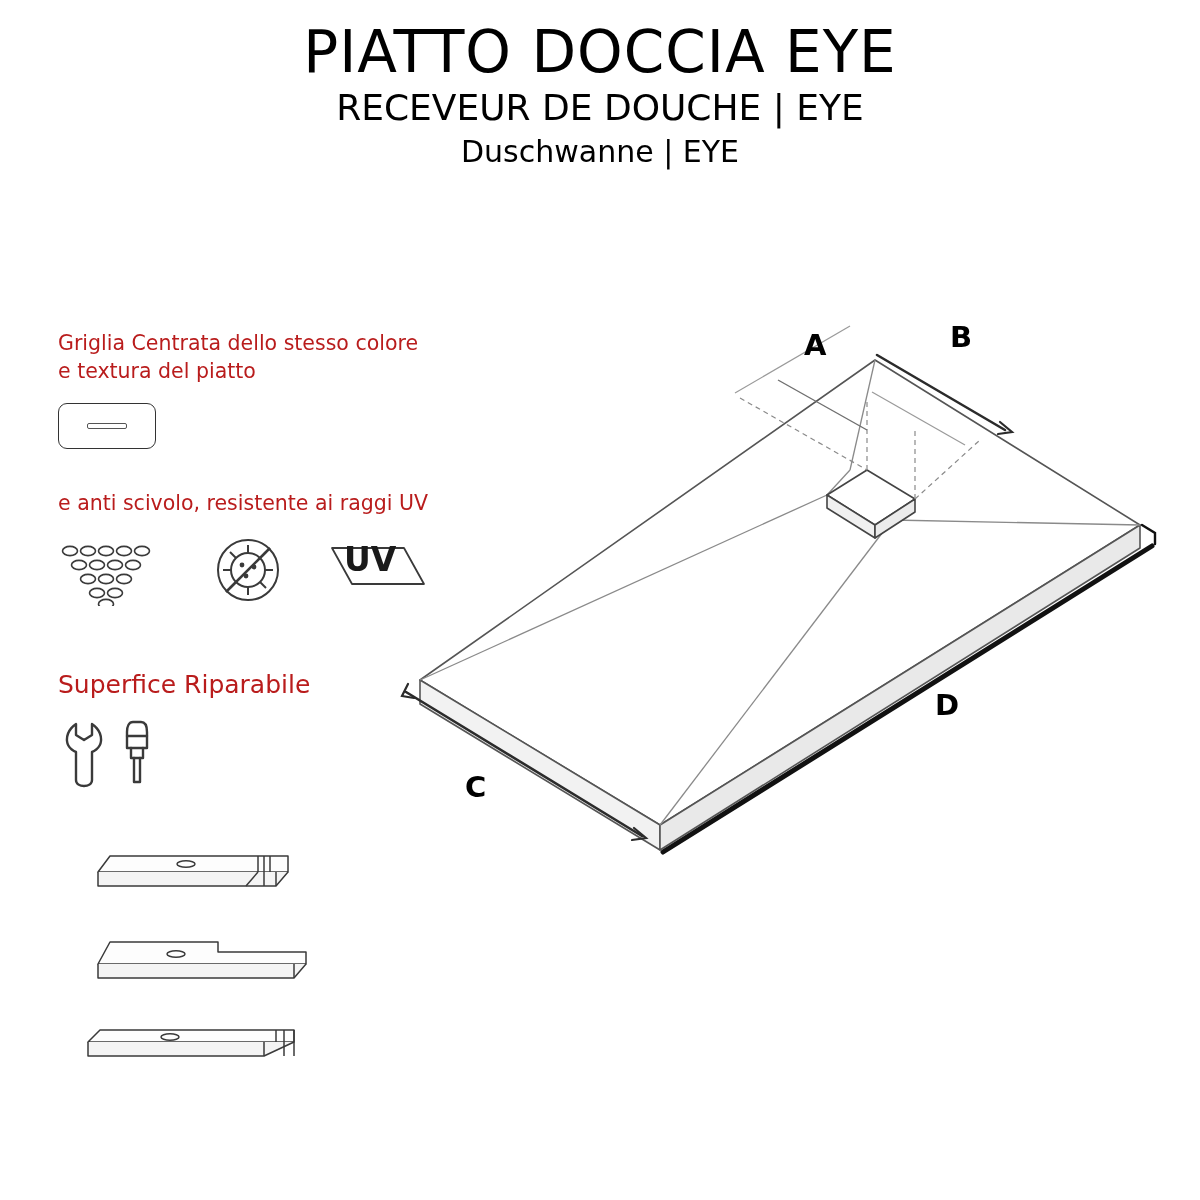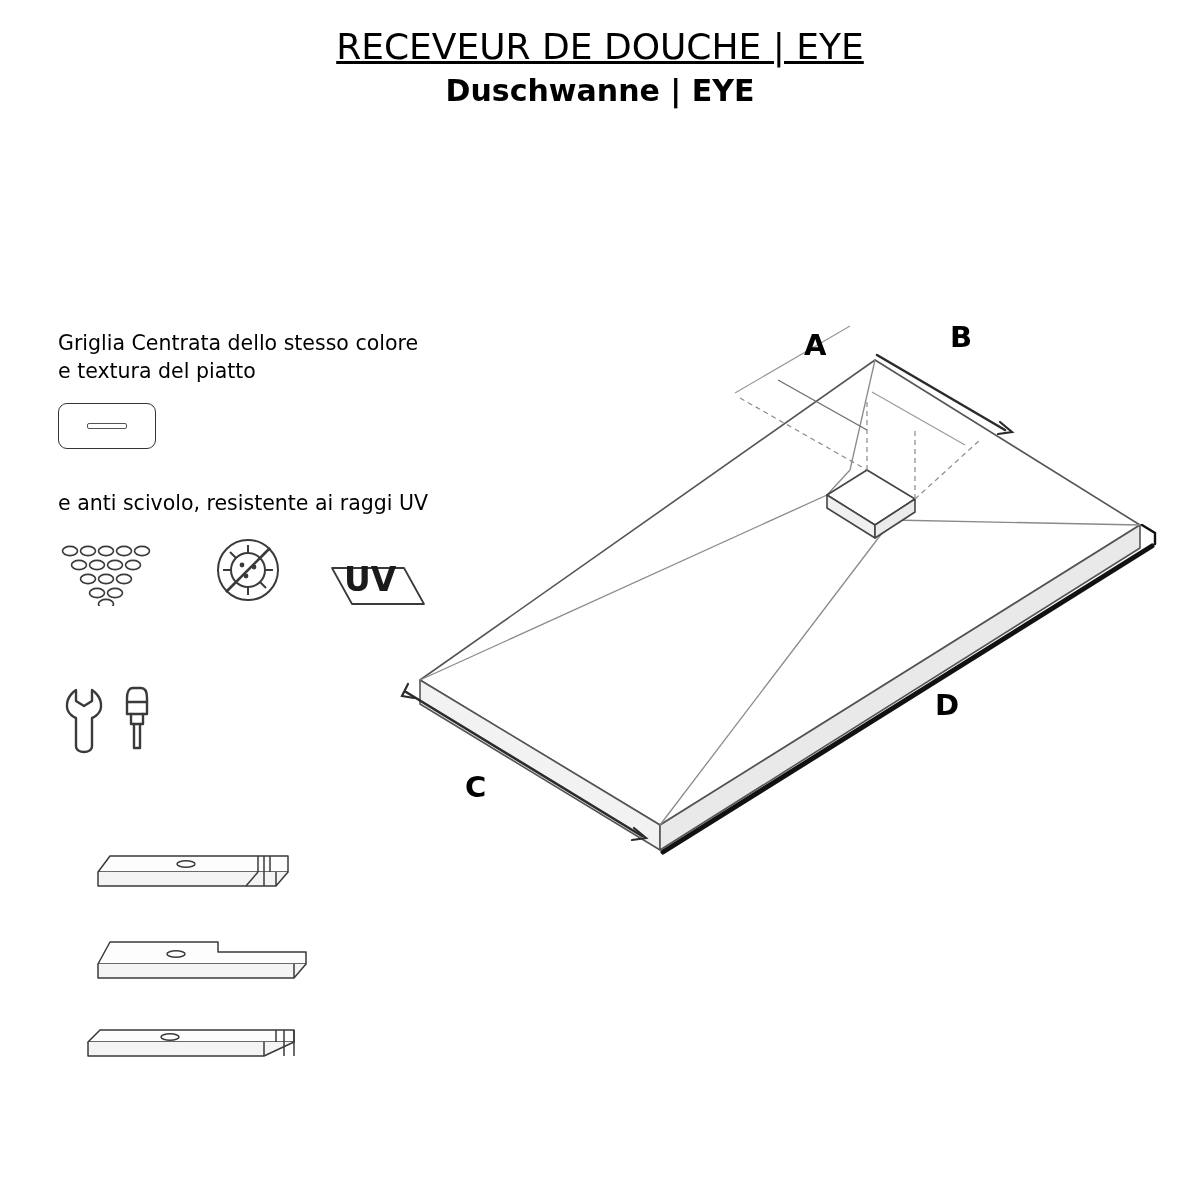--- a/index.html
+++ b/index.html
@@ -34,45 +34,44 @@
     line-height: 1.05;
     font-weight: 400;
     color: #000;
   }
   .title-sub1 {
     font-size: 36px;
     line-height: 1.25;
     font-weight: 400;
     color: #000;
     margin-top: 2px;
-    text-decoration: underline;
   }
   .title-sub2 {
     font-size: 30px;
     line-height: 1.3;
-    font-weight: 700;
+    font-weight: 400;
     color: #000;
     margin-top: 2px;
   }
 
   
   .features {
     position: absolute;
     left: 58px;
     top: 330px;
     width: 470px;
   }
   .feature {
     position: absolute;
     left: 0;
   }
   .feature .f-text {
     font-size: 20.5px;
     line-height: 1.35;
-    color: #000000;
+    color: #b91c1c;
   }
   .feature .f-text.big {
     font-size: 25px;
   }
 
   .f-grid   { top: 0px; }
   .f-safe   { top: 160px; }
   .f-repair { top: 338px; }
   .f-cut    { top: 498px; }
 
@@ -125,20 +124,21 @@
   .dim-d { left: 555px; top: 408px; }
 
   svg { display: block; }
 </style>
 </head>
 <body>
 
 <div class="page">
 
   <div class="header">
+    <div class="title-main">PIATTO DOCCIA EYE</div>
     <div class="title-sub1">RECEVEUR DE DOUCHE | EYE</div>
     <div class="title-sub2">Duschwanne | EYE</div>
   </div>
 
   <div class="features">
 
     <div class="feature f-grid">
       <div class="f-text">Griglia Centrata dello stesso colore</div>
       <div class="f-text"> e textura del piatto</div>
       <div class="grate-box">
@@ -188,32 +188,33 @@
               <line x1="14" y1="58" x2="58" y2="14" stroke-width="2.6"></line>
             </g>
             <g fill="#3a3a3a">
               <circle cx="30" cy="31" r="2.4"></circle>
               <circle cx="42" cy="33" r="2.4"></circle>
               <circle cx="34" cy="42" r="2.4"></circle>
             </g>
           </svg>
         </span>
 
-        <span style="position:relative;margin-top:20px;">
+        <span style="position:relative;margin-top:0;">
           <svg width="104" height="66" viewBox="0 0 104 66">
             <g fill="none" stroke="#3a3a3a" stroke-width="1.8" stroke-linejoin="round">
               <path d="M6 14 L78 14 L98 50 L26 50 Z"></path>
             </g>
           </svg>
           <span style="position:absolute;left:18px;top:6px;font-size:33px;font-weight:bold;color:#1a1a1a;">UV</span>
         </span>
       </div>
     </div>
 
     <div class="feature f-repair">
+      <div class="f-text big">Superfice Riparabile</div>
       <div class="icons-row">
         <span style="margin-right:10px;">
           <svg width="52" height="70" viewBox="0 0 52 70">
             <g fill="none" stroke="#3a3a3a" stroke-width="2.4" stroke-linejoin="round" stroke-linecap="round">
               <path d="M18 6 L18 17 L26 22 L34 17 L34 6 C34 6 44 12 43 23 C42.3 31 34 34 34 34 L34 62 C34 66 30 68 26 68 C22 68 18 66 18 62 L18 34 C18 34 9.7 31 9 23 C8 12 18 6 18 6 Z"></path>
             </g>
           </svg>
         </span>
         <span>
           <svg width="40" height="70" viewBox="0 0 40 70">

